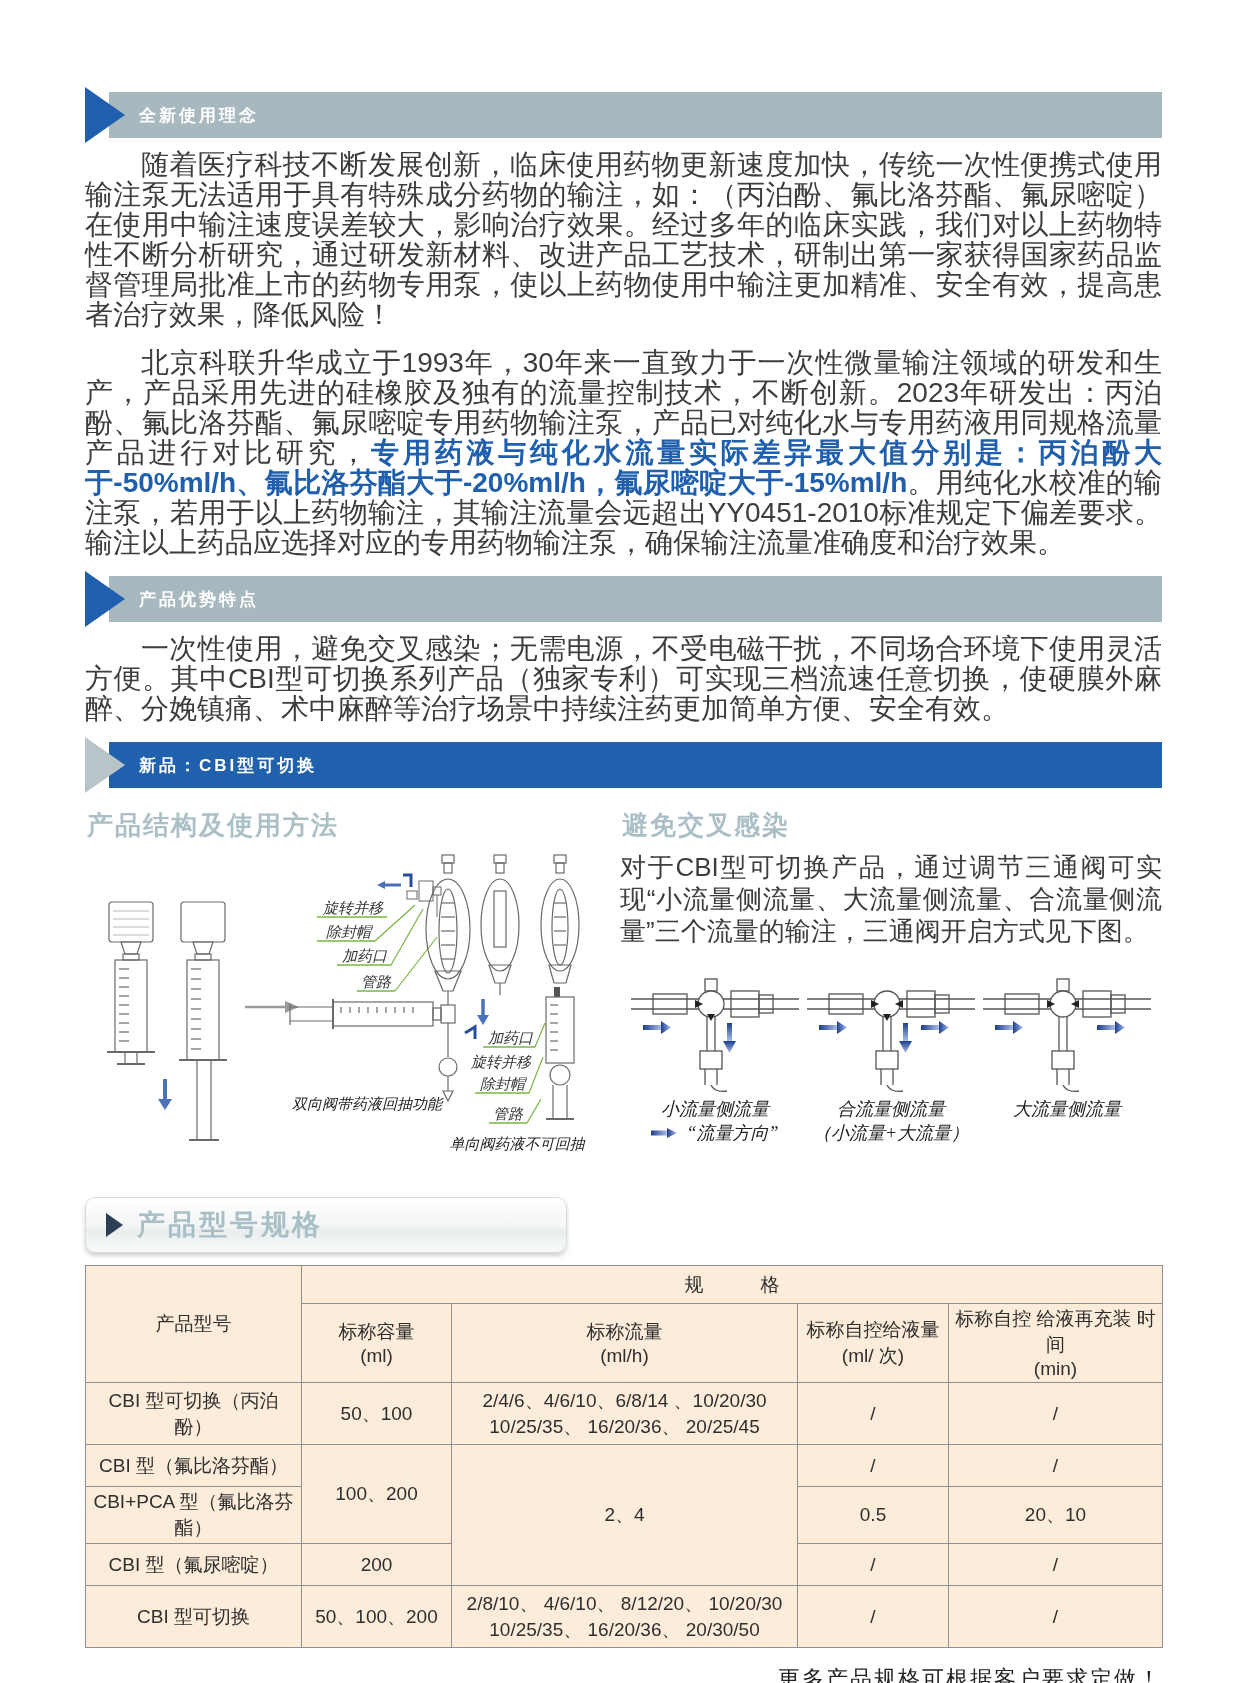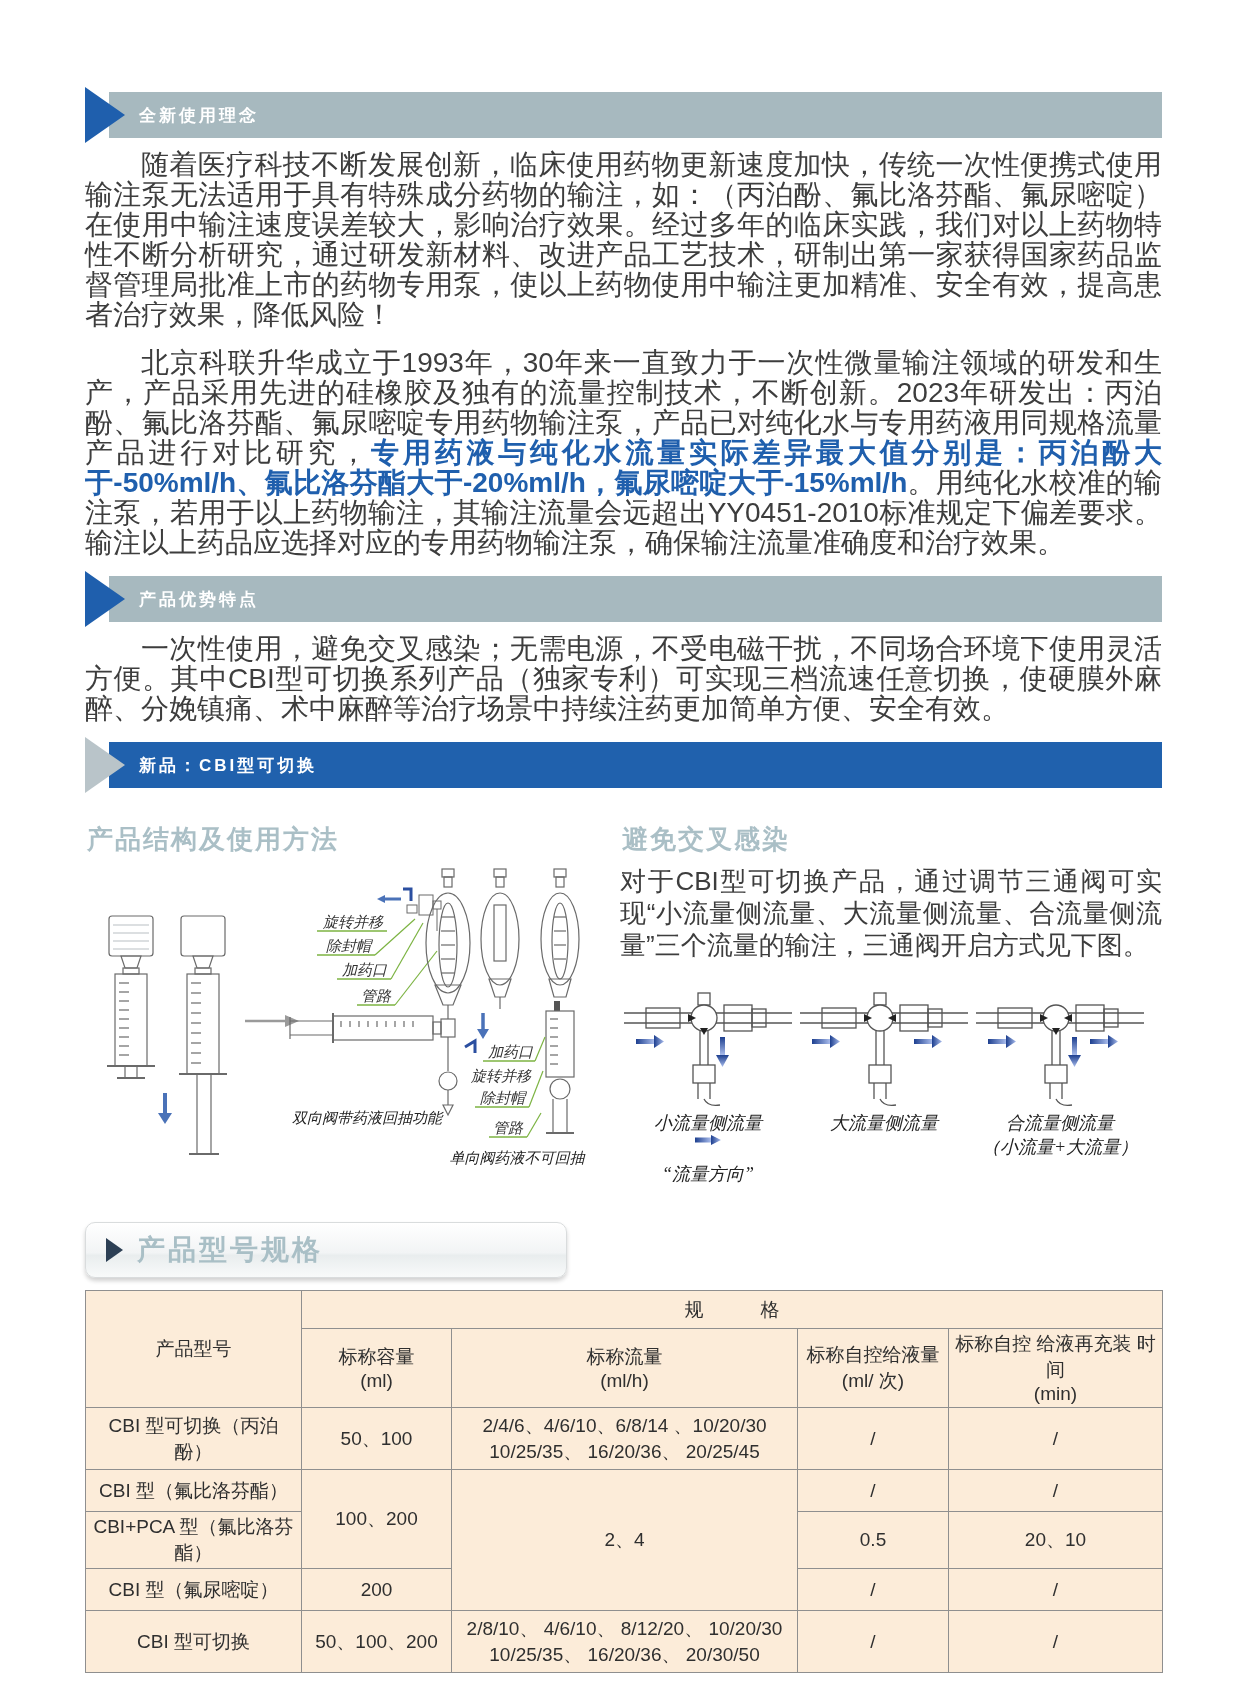--- a/index.html
+++ b/index.html
@@ -24,30 +24,30 @@
   }
   .banner.new .bar { background:#2061ad; }
   .banner.new .arrow { border-left-color:#b9c4c9; }
   
   .para {
     margin:12px 0 18px 0; font-size:28px; line-height:30px;
     text-align:justify; text-indent:2em; color:#3d3d3d;
   }
   .hl { color:#1f5fad; font-weight:bold; }
   
-  .cols { display:flex; margin-top:28px; }
+  .cols { display:flex; margin-top:14px; }
   .col-left { width:515px; }
   .col-right { width:547px; margin-left:20px; }
   .subhead { font-size:26px; font-weight:bold; color:#aabfc6; letter-spacing:2px; margin:6px 0 4px 2px; }
   .valve-body { font-size:26px; line-height:32px; text-align:justify; margin-top:8px; color:#3d3d3d; }
-  .valve-row { display:flex; justify-content:flex-start; margin-top:18px; }
+  .valve-row { display:flex; justify-content:center; margin-top:18px; }
   .valve-item { width:176px; display:flex; flex-direction:column; align-items:center; }
   .valve-cap { font-family:"Liberation Serif", serif; font-style:italic; font-size:18px; color:#222;
                text-align:center; line-height:24px; margin-top:2px; }
-  .valve-cap .l2 { display:flex; align-items:center; justify-content:center; gap:17px;flex-direction:column; }
+  .valve-cap .l2 { display:flex; align-items:center; justify-content:center; gap:9px; }
   
   .spec-box {
     width:482px; height:56px; margin-top:36px;
     border:1px solid #d9dcdd; border-radius:10px;
     background:linear-gradient(#ffffff 0%, #f2f4f5 55%, #e9edee 60%, #f8fafa 100%);
     box-shadow:0 3px 4px rgba(0,0,0,0.18);
     display:flex; align-items:center; padding-left:20px;
   }
   .spec-box .tri { width:0; height:0; border-top:12px solid transparent; border-bottom:12px solid transparent;
                    border-left:17px solid #2c3f54; margin-right:14px; }
@@ -331,57 +331,20 @@
                 <polygon points="16,0 26,5 16,10" fill="url(#bgc)"></polygon>
               </svg>
               <span>“流量方向”</span>
             </div>
           </div>
         </div>
 
         <div class="valve-item">
           <svg width="176" height="130" viewBox="0 0 176 130">
             <defs>
-                <linearGradient id="bg2" x1="0" y1="0" x2="1" y2="0">
-              <stop offset="0" stop-color="#1d3f8f"></stop>
-                  <stop offset="1" stop-color="#a9bcec"></stop>
-                </linearGradient>
-              </defs>
-            <g stroke="#555" fill="none" stroke-width="1.3">
-              <line x1="4" y1="34" x2="172" y2="34"></line>
-                <line x1="4" y1="44" x2="172" y2="44"></line>
-              <rect x="26" y="29" width="34" height="20"></rect>
-              <rect x="104" y="26" width="28" height="26"></rect>
-                <rect x="132" y="30" width="14" height="18"></rect>
-              <rect x="78" y="14" width="12" height="12"></rect>
-              <circle cx="84" cy="39" r="13" fill="#fff"></circle>
-              <line x1="80" y1="52" x2="80" y2="86"></line>
-                <line x1="88" y1="52" x2="88" y2="86"></line>
-              <rect x="73" y="86" width="22" height="18"></rect>
-              <line x1="78" y1="104" x2="78" y2="120"></line>
-                <line x1="90" y1="104" x2="90" y2="120"></line>
-              <path d="M84,120 q4,8 16,6"></path>
-            </g>
-            <g fill="#222">
-              <polygon points="76,39 68,35 68,43"></polygon>
-              <polygon points="92,39 100,35 100,43"></polygon>
-            </g>
-            <rect x="16" y="60" width="18" height="5" fill="url(#bg2)"></rect>
-            <polygon points="34,56 44,62.5 34,69" fill="url(#bg2)"></polygon>
-            <rect x="118" y="60" width="18" height="5" fill="url(#bg2)"></rect>
-            <polygon points="136,56 146,62.5 136,69" fill="url(#bg2)"></polygon>
-          </svg>
-          <div class="valve-cap">
-            <div>大流量侧流量</div>
-          </div>
-        </div>
-
-        <div class="valve-item">
-          <svg width="176" height="130" viewBox="0 0 176 130">
-            <defs>
                 <linearGradient id="bg3" x1="0" y1="0" x2="1" y2="0">
               <stop offset="0" stop-color="#1d3f8f"></stop>
                   <stop offset="1" stop-color="#a9bcec"></stop>
                 </linearGradient>
               <linearGradient id="bg3v" x1="0" y1="0" x2="0" y2="1">
               <stop offset="0" stop-color="#1d3f8f"></stop>
                   <stop offset="1" stop-color="#a9bcec"></stop>
                 </linearGradient>
               </defs>
             <g stroke="#555" fill="none" stroke-width="1.3">
@@ -409,20 +372,57 @@
             <polygon points="136,56 146,62.5 136,69" fill="url(#bg3)"></polygon>
             <rect x="100" y="58" width="5" height="18" fill="url(#bg3v)"></rect>
             <polygon points="96,76 109,76 102.5,88" fill="url(#bg3v)"></polygon>
           </svg>
           <div class="valve-cap">
             <div>合流量侧流量</div>
             <div>（小流量+大流量）</div>
           </div>
         </div>
 
+        <div class="valve-item">
+          <svg width="176" height="130" viewBox="0 0 176 130">
+            <defs>
+                <linearGradient id="bg2" x1="0" y1="0" x2="1" y2="0">
+              <stop offset="0" stop-color="#1d3f8f"></stop>
+                  <stop offset="1" stop-color="#a9bcec"></stop>
+                </linearGradient>
+              </defs>
+            <g stroke="#555" fill="none" stroke-width="1.3">
+              <line x1="4" y1="34" x2="172" y2="34"></line>
+                <line x1="4" y1="44" x2="172" y2="44"></line>
+              <rect x="26" y="29" width="34" height="20"></rect>
+              <rect x="104" y="26" width="28" height="26"></rect>
+                <rect x="132" y="30" width="14" height="18"></rect>
+              <rect x="78" y="14" width="12" height="12"></rect>
+              <circle cx="84" cy="39" r="13" fill="#fff"></circle>
+              <line x1="80" y1="52" x2="80" y2="86"></line>
+                <line x1="88" y1="52" x2="88" y2="86"></line>
+              <rect x="73" y="86" width="22" height="18"></rect>
+              <line x1="78" y1="104" x2="78" y2="120"></line>
+                <line x1="90" y1="104" x2="90" y2="120"></line>
+              <path d="M84,120 q4,8 16,6"></path>
+            </g>
+            <g fill="#222">
+              <polygon points="76,39 68,35 68,43"></polygon>
+              <polygon points="92,39 100,35 100,43"></polygon>
+            </g>
+            <rect x="16" y="60" width="18" height="5" fill="url(#bg2)"></rect>
+            <polygon points="34,56 44,62.5 34,69" fill="url(#bg2)"></polygon>
+            <rect x="118" y="60" width="18" height="5" fill="url(#bg2)"></rect>
+            <polygon points="136,56 146,62.5 136,69" fill="url(#bg2)"></polygon>
+          </svg>
+          <div class="valve-cap">
+            <div>大流量侧流量</div>
+          </div>
+        </div>
+
       </div>
     </div>
   </div>
 
   <div class="spec-box">
     <div class="tri"></div>
     <div class="txt">产品型号规格</div>
   </div>
 
   <table class="spec">

